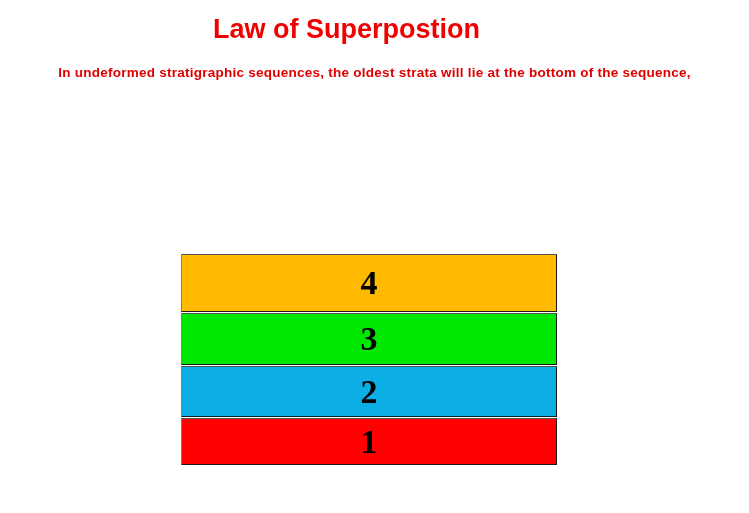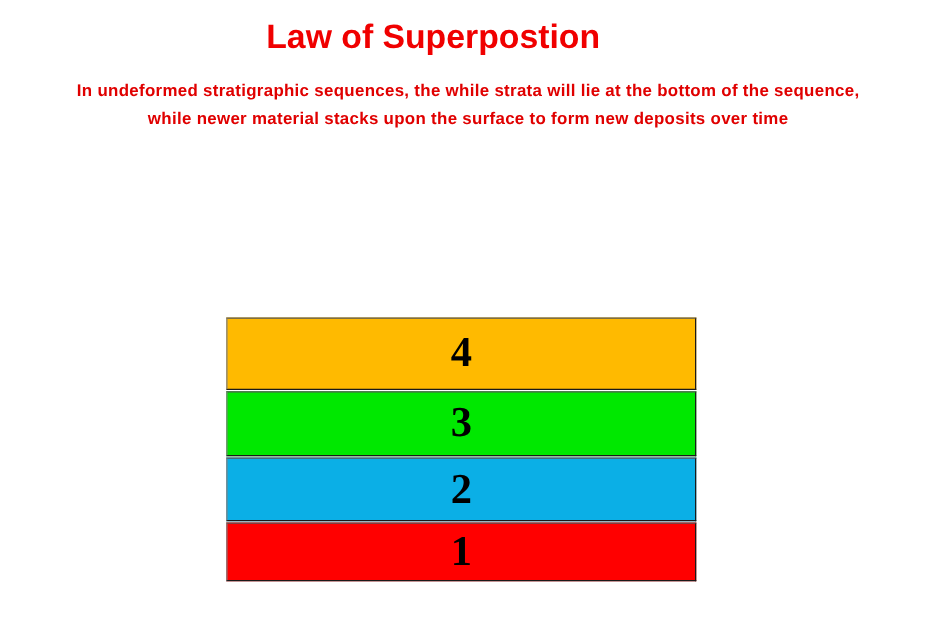--- a/index.html
+++ b/index.html
@@ -97,22 +97,21 @@
   #layer-1 { top: 164px; height: 47px; }
 </style>
 </head>
 <body>
 
 <div id="slide" style="background: rgb(255, 255, 255);">
 
   <div id="title" style="color: rgb(240, 0, 0);">Law of Superpostion</div>
 
   <div id="subtitle" style="color: rgb(224, 0, 0);">
-    <span class="sub-line">In undeformed stratigraphic sequences, the while strata will lie at the bottom of the sequence,</span>
-    <span class="sub-line">while newer material stacks upon the surface to form new deposits over time</span>
+    <span class="sub-line">In undeformed stratigraphic sequences, the oldest strata will lie at the bottom of the sequence,</span>
   </div>
 
   <div id="strata-stack">
 
     <div class="strata-layer" id="layer-4" style="background-color: rgb(255, 186, 0);">
       <span class="strata-label">4</span>
     </div>
 
     <div class="strata-layer" id="layer-3" style="background-color: rgb(0, 232, 0);">
       <span class="strata-label">3</span>

